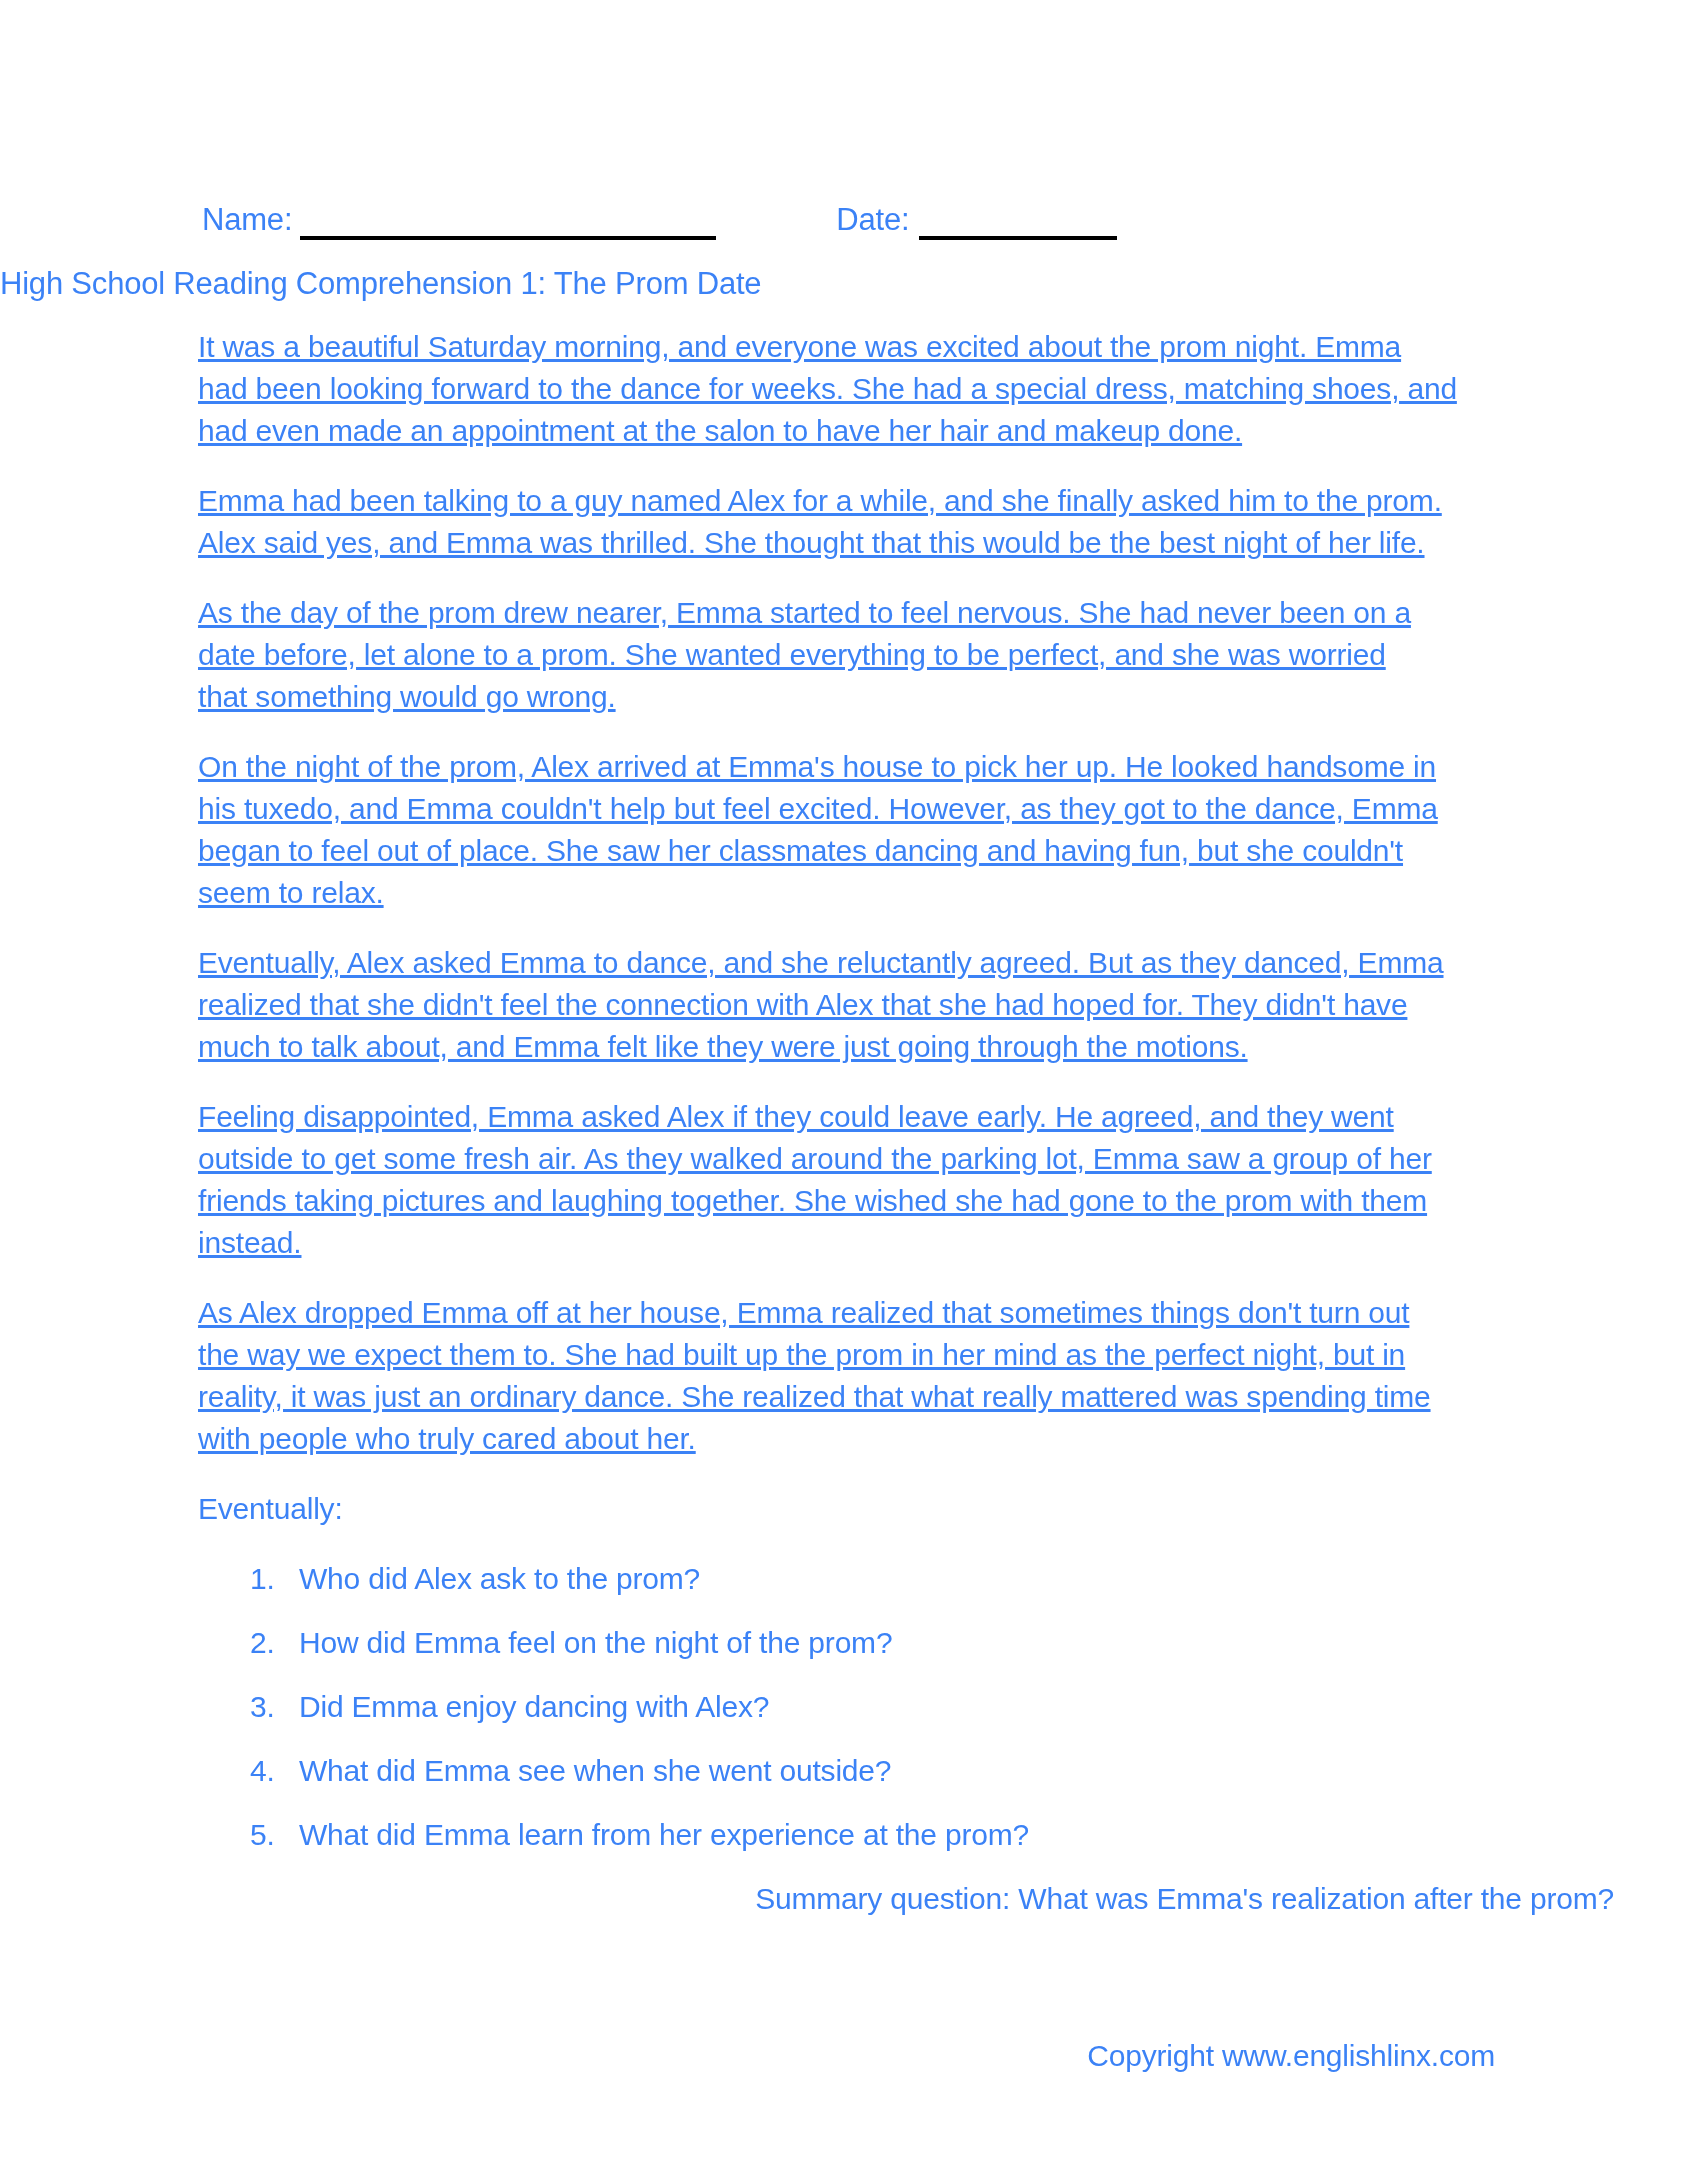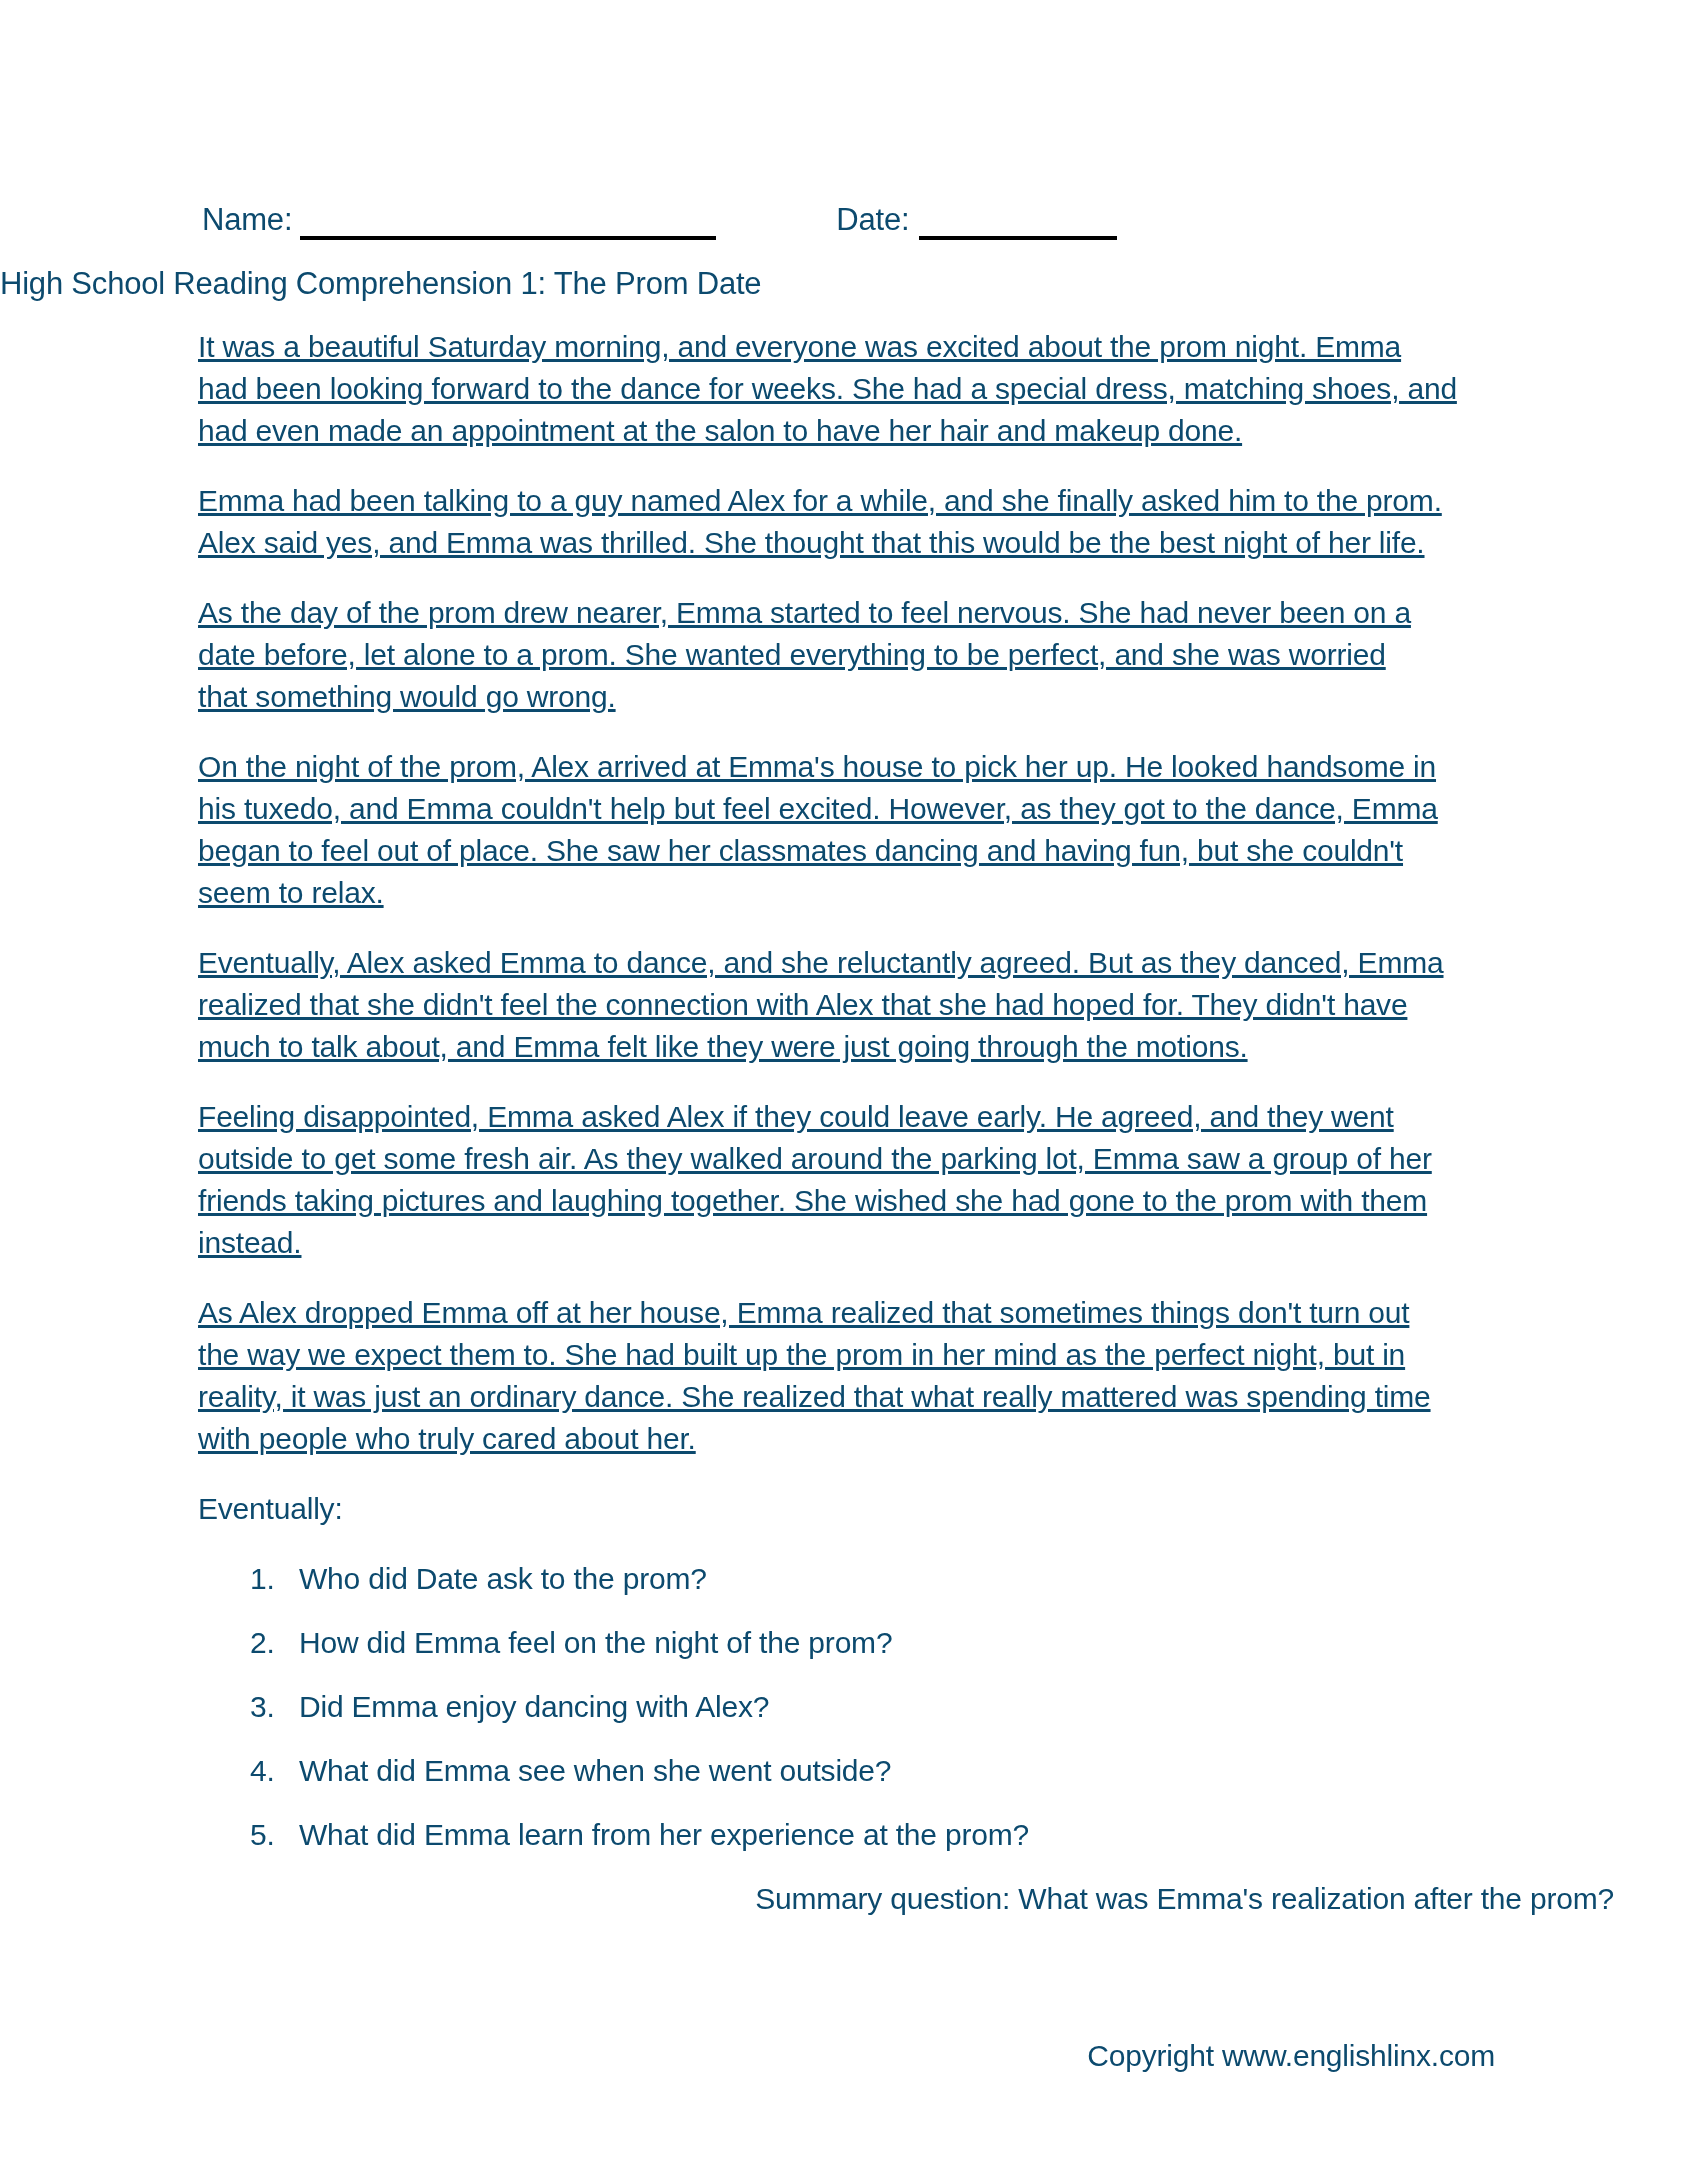--- a/index.html
+++ b/index.html
@@ -5,21 +5,21 @@
   html, body {
     margin: 0;
     padding: 0;
     background: #ffffff;
   }
   .sheet {
     position: relative;
     width: 1683px;
     height: 2178px;
     background: #ffffff;
-    color: #0c4a6e;
+    color: #3b82f6;
     font-family: "Liberation Sans", sans-serif;
     overflow: hidden;
   }
 
   
   .header-row {
     position: absolute;
     top: 200px;
     left: 202px;
     width: 1307px;
@@ -133,21 +133,21 @@
 instead.</p>
     <p class="para">As Alex dropped Emma off at her house, Emma realized that sometimes things don't turn out
 the way we expect them to. She had built up the prom in her mind as the perfect night, but in
 reality, it was just an ordinary dance. She realized that what really mattered was spending time
 with people who truly cared about her.</p>
 
     <div class="questions-heading">Eventually:</div>
 
     <div class="q-row">
       <span class="q-num">1.</span>
-      <span class="q-text">Who did Date ask to the prom?</span>
+      <span class="q-text">Who did Alex ask to the prom?</span>
     </div>
     <div class="q-row">
       <span class="q-num">2.</span>
       <span class="q-text">How did Emma feel on the night of the prom?</span>
     </div>
     <div class="q-row">
       <span class="q-num">3.</span>
       <span class="q-text">Did Emma enjoy dancing with Alex?</span>
     </div>
     <div class="q-row">

